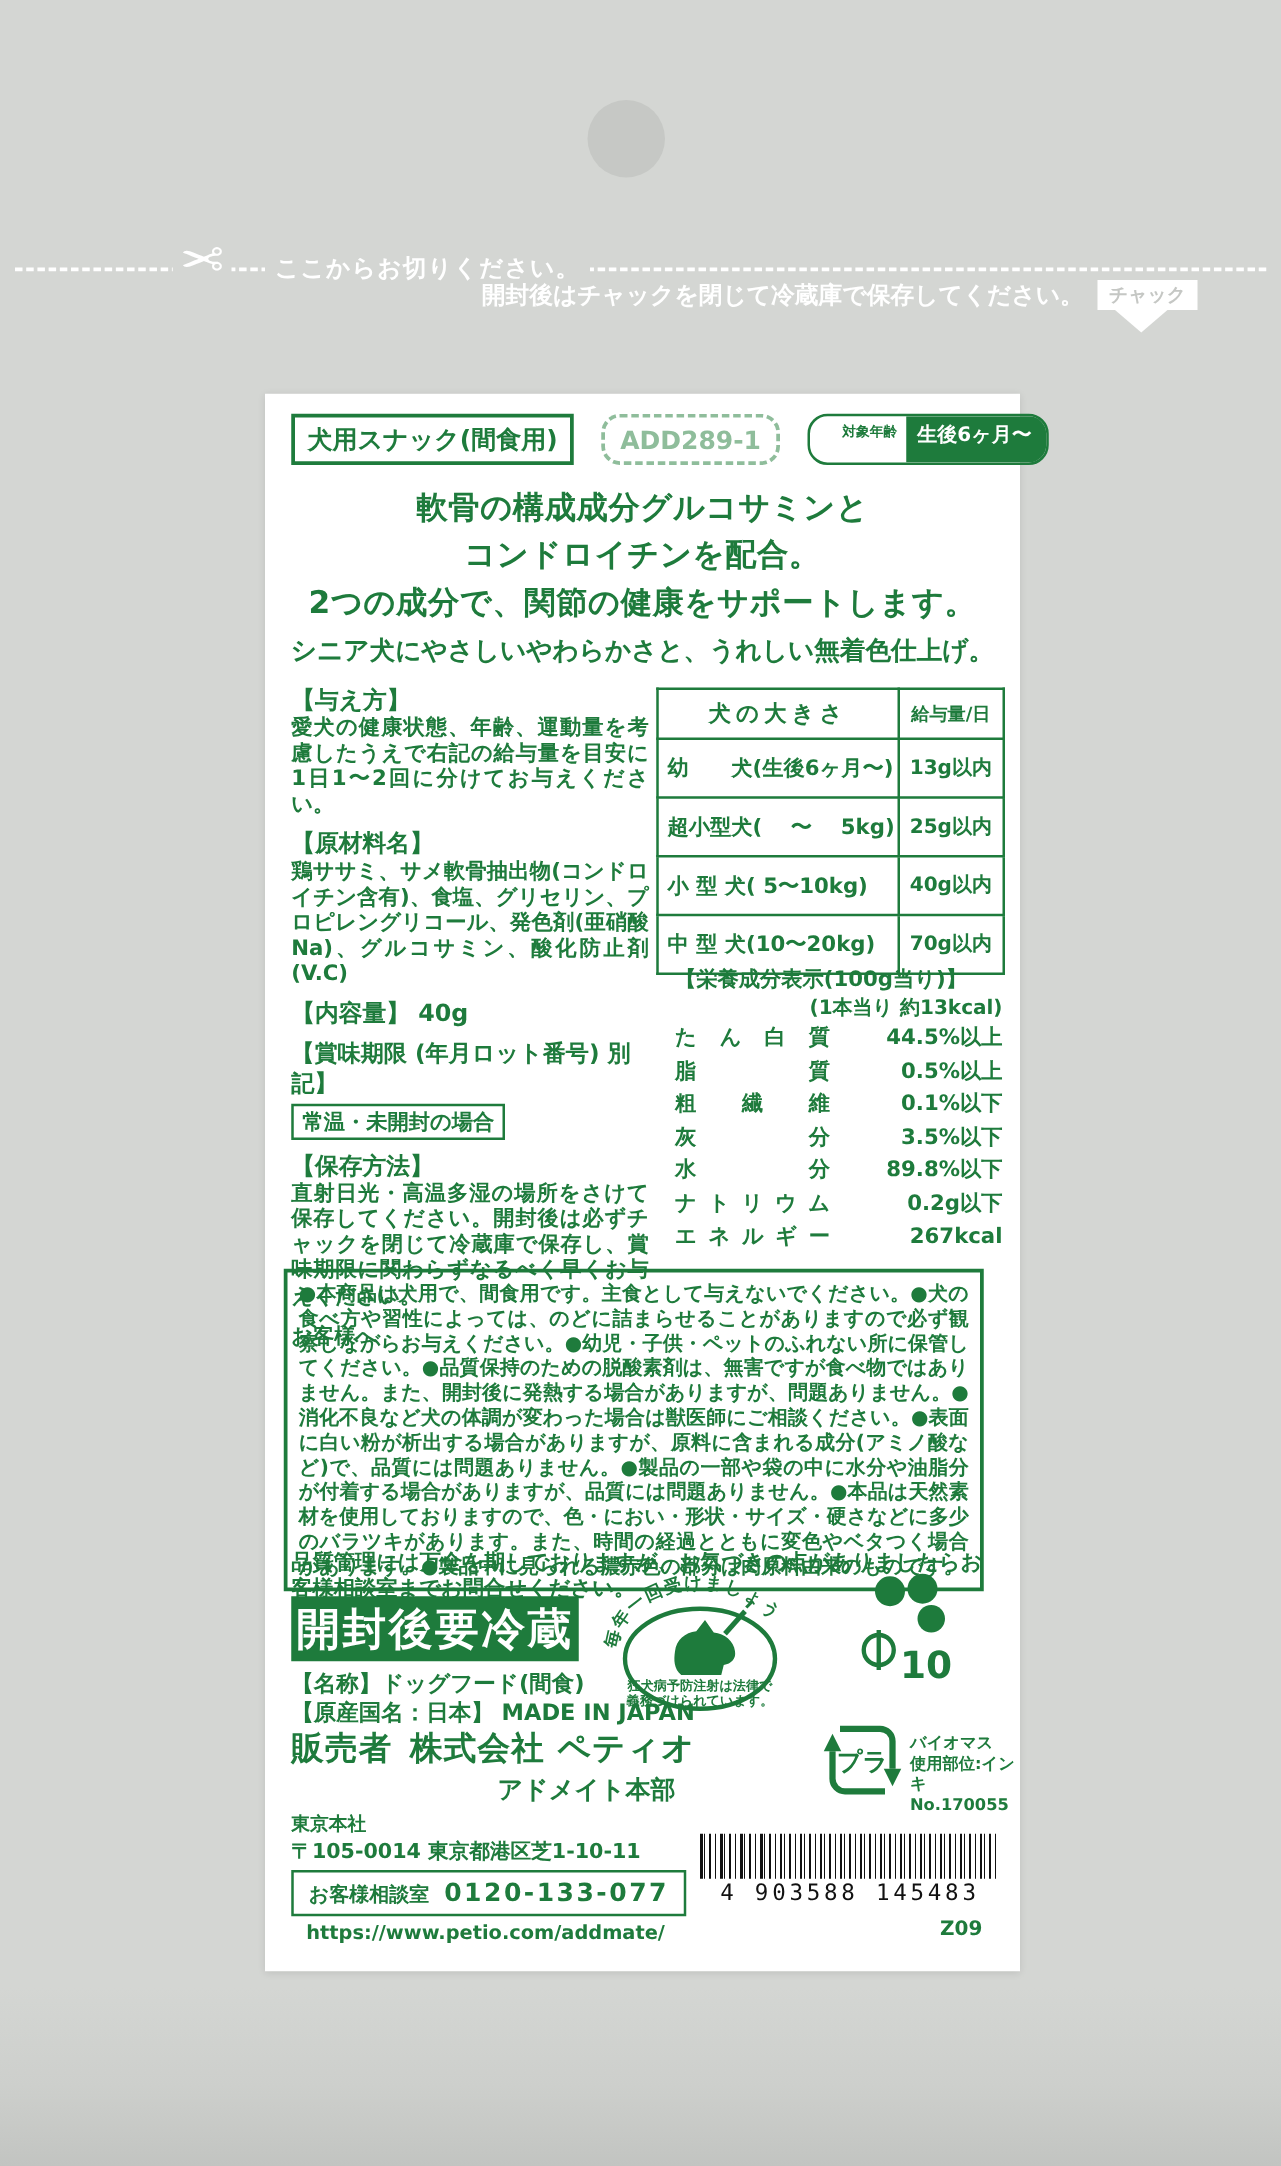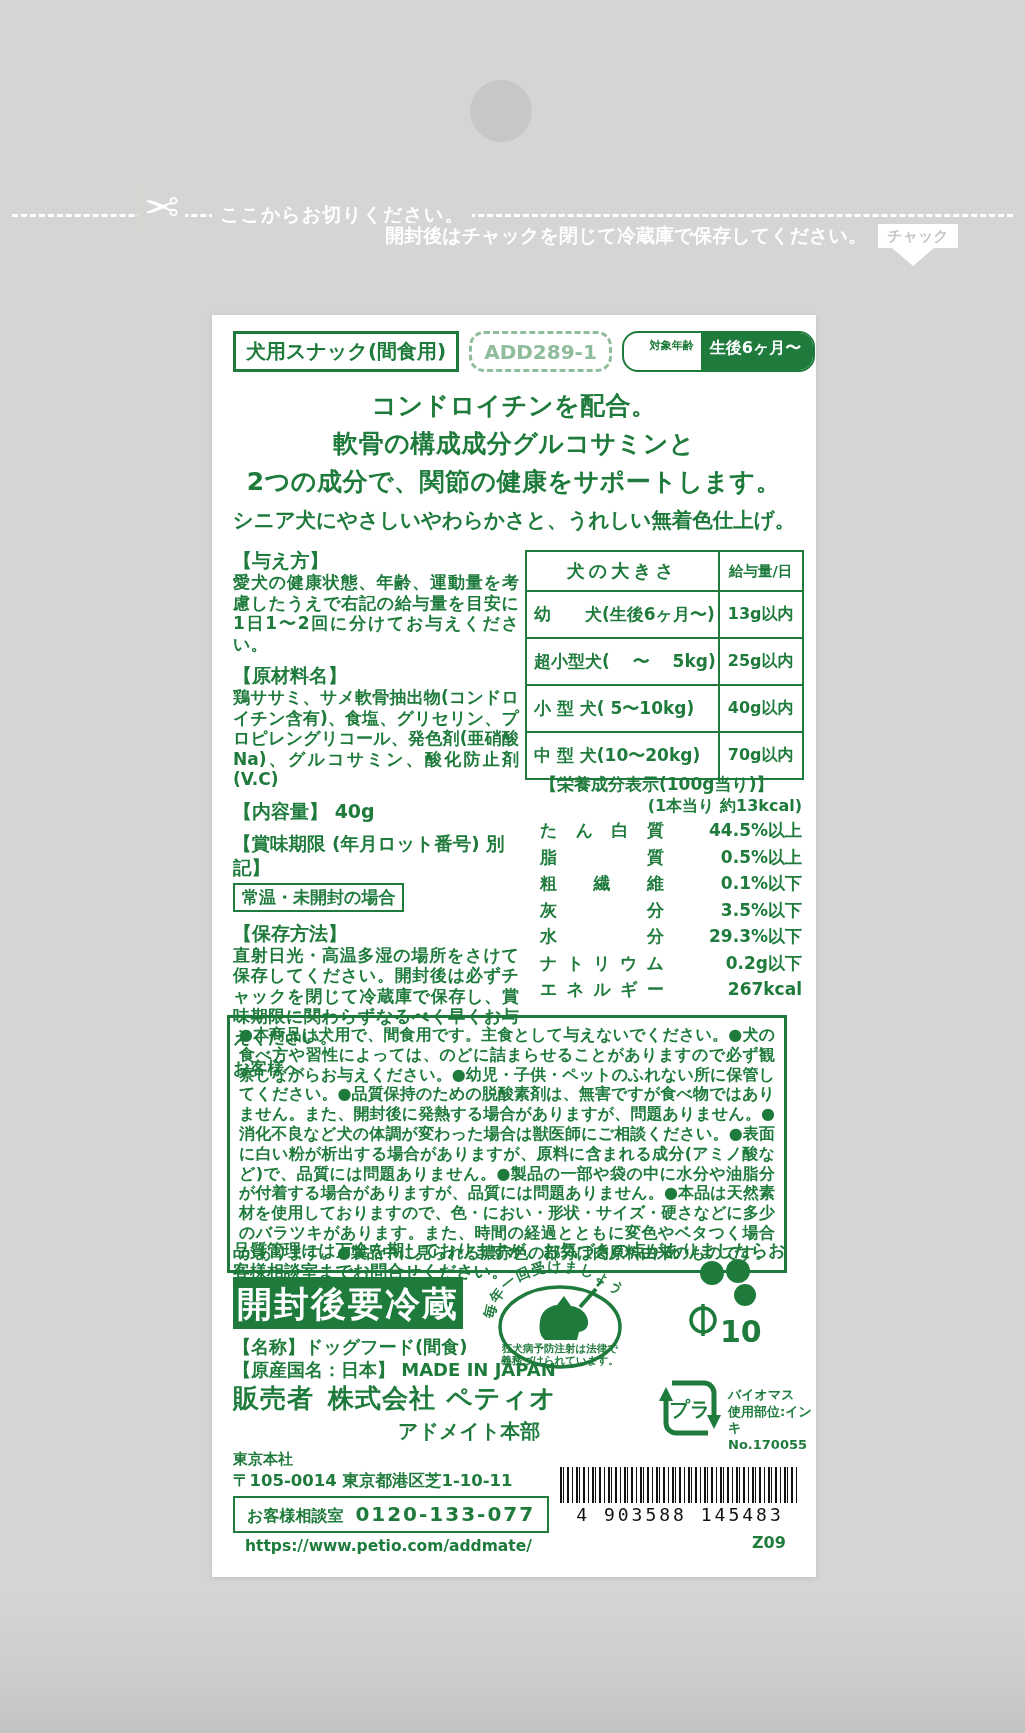--- a/index.html
+++ b/index.html
@@ -15,21 +15,21 @@
   .cut-line{left:12px; right:12px; top:214px; border-top:3px dashed #ffffff; height:0;}
   .scissors{left:138px; top:186px; font-size:42px; color:#ffffff; transform:scaleX(-1); background:#d4d6d3; padding:0 6px; line-height:44px;}
   .cut-label{left:212px; top:202px; font-size:19px; font-weight:600; color:#ffffff; background:#d4d6d3; padding:0 8px; letter-spacing:1px;}
   .zip-note{right:152px; top:223px; font-size:19px; font-weight:700; color:#ffffff; background:#d4d6d3; padding:0 6px;}
   .zip-tab{left:878px; top:224px; width:80px; height:24px; background:#ffffff; color:#c5c7c4; font-size:15px; font-weight:700; text-align:center; line-height:24px;}
   .zip-arrow{left:892px; top:248px; width:0; height:0; border-left:21px solid transparent; border-right:21px solid transparent; border-top:18px solid #ffffff;}
   .bag-bottom{left:0; right:0; top:1590px; height:143px; background:linear-gradient(180deg,#d4d6d3 0%,#cdcfcc 55%,#c2c4c1 100%);}
   
   .panel{left:212px; top:315px; width:604px; height:1262px; background:#ffffff; box-shadow:0 1px 6px rgba(0,0,0,.10);}
   
-  .hdr{left:21px; top:16px; display:flex; gap:10px; align-items:stretch;}
+  .hdr{left:21px; top:16px; display:flex; gap:22px; align-items:stretch;}
   .hdr-type{border:3px solid #1e7b3c; padding:4px 10px; font-size:20px; font-weight:700; white-space:nowrap;}
   .hdr-code{border:3px dashed #8fbd9b; border-radius:15px; padding:4px 12px; font-size:20px; font-weight:700; color:#8fbd9b; display:flex; align-items:center; white-space:nowrap;}
   .hdr-age{display:flex; border:2.5px solid #1e7b3c; border-radius:16px; overflow:hidden; white-space:nowrap;}
   .hdr-age-label{font-size:11px; font-weight:700; padding:5px 7px 0 26px;}
   .hdr-age-value{background:#1e7b3c; color:#ffffff; font-size:16px; font-weight:700; padding:5px 12px 0 9px;}
   
   .tagline{left:0; right:0; top:72px; text-align:center; font-weight:700;}
   .tag-l{font-size:25px; line-height:38px; letter-spacing:0.5px;}
   .tag-s{font-size:20.5px; line-height:38px;}
   
@@ -98,22 +98,22 @@
     <div class="abs hdr">
       <div class="hdr-type">犬用スナック(間食用)</div>
       <div class="hdr-code">ADD289-1</div>
       <div class="hdr-age">
         <span class="hdr-age-label">対象年齢</span>
         <span class="hdr-age-value">生後6ヶ月〜</span>
       </div>
     </div>
 
     <div class="abs tagline">
+      <div class="tag-l">軟骨の構成成分グルコサミンと</div>
       <div class="tag-l">コンドロイチンを配合。</div>
-      <div class="tag-l">軟骨の構成成分グルコサミンと</div>
       <div class="tag-l">2つの成分で、関節の健康をサポートします。</div>
       <div class="tag-s">シニア犬にやさしいやわらかさと、うれしい無着色仕上げ。</div>
     </div>
 
     <div class="abs col-left">
       <div class="sec-h" style="margin-top:0">【与え方】</div>
       <div class="sec-b">愛犬の健康状態、年齢、運動量を考慮したうえで右記の給与量を目安に1日1〜2回に分けてお与えください。</div>
       <div class="sec-h">【原材料名】</div>
       <div class="sec-b">鶏ササミ、サメ軟骨抽出物(コンドロイチン含有)、食塩、グリセリン、プロピレングリコール、発色剤(亜硝酸Na)、グルコサミン、酸化防止剤(V.C)</div>
       <div class="sec-h">
@@ -166,21 +166,21 @@
       <div class="nut-row">
           <span class="nut-label">粗繊維</span>
           <span class="nut-val">0.1%以下</span>
         </div>
       <div class="nut-row">
           <span class="nut-label">灰分</span>
           <span class="nut-val">3.5%以下</span>
         </div>
       <div class="nut-row">
           <span class="nut-label">水分</span>
-          <span class="nut-val">29.3%以下</span>
+          <span class="nut-val">89.8%以下</span>
         </div>
       <div class="nut-row">
           <span class="nut-label">ナトリウム</span>
           <span class="nut-val">0.2g以下</span>
         </div>
       <div class="nut-row">
           <span class="nut-label">エネルギー</span>
           <span class="nut-val">267kcal</span>
         </div>
     </div>

